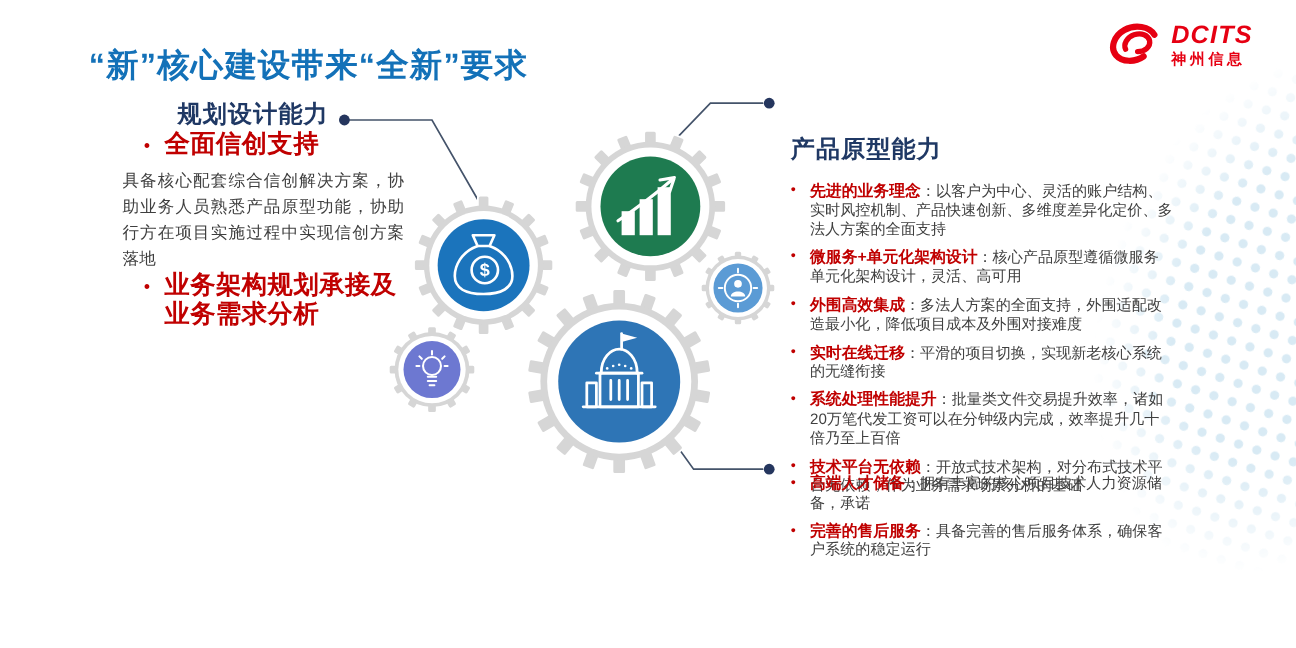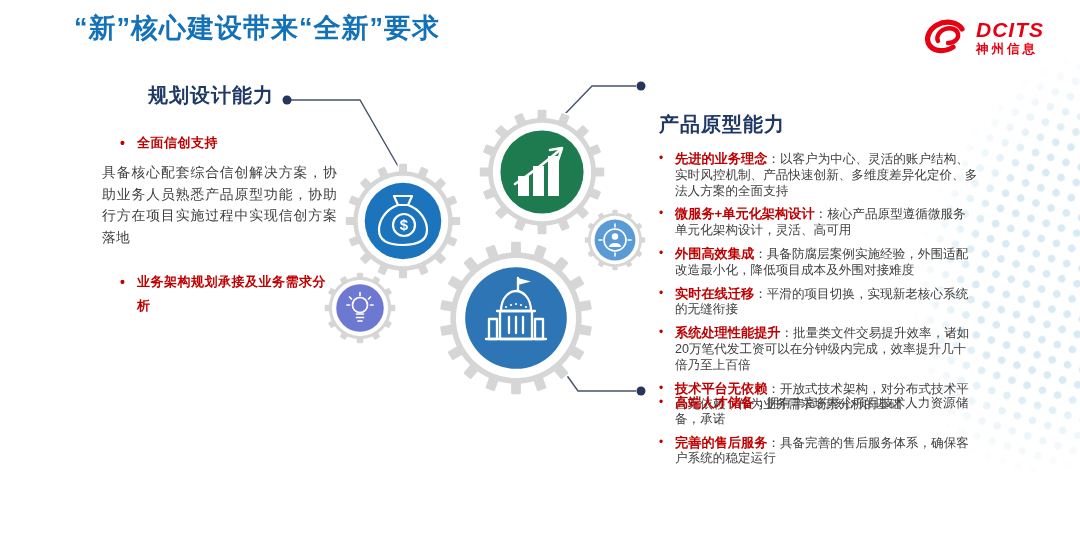--- a/index.html
+++ b/index.html
@@ -8,35 +8,35 @@
   .abs{position:absolute;}
 
   
   .halftone{position:absolute;right:-70px;top:30px;width:300px;height:470px;
     background-image:radial-gradient(circle at 5px 5px,#d8eaf4 3.4px,rgba(216,234,244,0) 4.2px);
     background-size:16px 16px;transform:rotate(18deg);
     -webkit-mask-image:radial-gradient(ellipse 65% 60% at 72% 45%,#000 45%,transparent 78%);
     mask-image:radial-gradient(ellipse 65% 60% at 72% 45%,#000 45%,transparent 78%);
     z-index:0;}
 
-  .page-title{left:74px;top:10px;font-size:27px;font-weight:bold;color:#1371b8;letter-spacing:1px;}
+  .page-title{left:74px;top:36px;font-size:27px;font-weight:bold;color:#1371b8;letter-spacing:1px;}
 
   
   .logo{right:36px;top:16px;display:flex;align-items:center;gap:6px;z-index:3;}
   .logo .txt{display:flex;flex-direction:column;line-height:1;}
   .logo .brand{font-size:21px;font-weight:bold;font-style:italic;color:#e60012;letter-spacing:1px;}
   .logo .sub{font-size:12.5px;color:#e60012;letter-spacing:3px;margin-top:3px;font-weight:bold;}
 
   svg.layer{position:absolute;left:0;top:0;z-index:1;}
 
   
   .left-col{left:100px;top:82px;width:237px;z-index:2;}
   .sec-title{font-size:20px;font-weight:bold;color:#1f3864;letter-spacing:1px;}
   .left-col .sec-title{margin-left:48px;}
-  .lead-row{position:relative;padding-left:37px;margin-top:22px;font-size:13px;font-weight:bold;
+  .lead-row{position:relative;padding-left:37px;font-size:21px;font-weight:bold;
             color:#c00000;line-height:24px;letter-spacing:0.5px;}
   .lead-row::before{content:"•";position:absolute;left:20px;top:0;color:#c00000;font-size:14px;}
   .left-col p{margin:7px 0 0 2px;font-size:13.8px;line-height:21.6px;color:#3f3f3f;
               text-align:justify;letter-spacing:0.2px;}
 
   
   .right-top{left:645px;top:74px;width:342px;z-index:2;margin-top:37px;}
   .right-bottom{left:645px;top:382px;width:342px;z-index:2;}
   .rhead{margin-left:14px;}
   ul.blist{list-style:none;margin:13px 0 0 14px;padding:0;}
@@ -231,21 +231,21 @@
   <div class="lead-row">全面信创支持</div>
   <p>具备核心配套综合信创解决方案，协助业务人员熟悉产品原型功能，协助行方在项目实施过程中实现信创方案落地</p>
   <div class="lead-row">业务架构规划承接及业务需求分析</div>
 </div>
 
 <div class="abs right-top">
   <div class="sec-title rhead">产品原型能力</div>
   <ul class="blist">
     <li><span class="lead">先进的业务理念</span><span>：以客户为中心、灵活的账户结构、实时风控机制、产品快速创新、多维度差异化定价、多法人方案的全面支持</span></li>
     <li><span class="lead">微服务+单元化架构设计</span><span>：核心产品原型遵循微服务单元化架构设计，灵活、高可用</span></li>
-    <li><span class="lead">外围高效集成</span><span>：具备防腐层案例实施经验，外围适配改造最小化，降低项目成本及外围对接难度</span></li>
+    <li><span class="lead">外围高效集成</span><span>：多法人方案的全面支持，外围适配改造最小化，降低项目成本及外围对接难度</span></li>
     <li><span class="lead">实时在线迁移</span><span>：平滑的项目切换，实现新老核心系统的无缝衔接</span></li>
     <li><span class="lead">系统处理性能提升</span><span>：批量类文件交易提升效率，诸如20万笔代发工资可以在分钟级内完成，效率提升几十倍乃至上百倍</span></li>
     <li><span class="lead">技术平台无依赖</span><span>：开放式技术架构，对分布式技术平台无依赖，作为业务需求场景分析的基础</span></li>
   </ul>
 </div>
 
 <div class="abs right-bottom">
   <ul class="blist">
     <li><span class="lead">高端人才储备</span><span>：拥有丰富的核心项目技术人力资源储备，承诺</span></li>
     <li><span class="lead">完善的售后服务</span><span>：具备完善的售后服务体系，确保客户系统的稳定运行</span></li>

